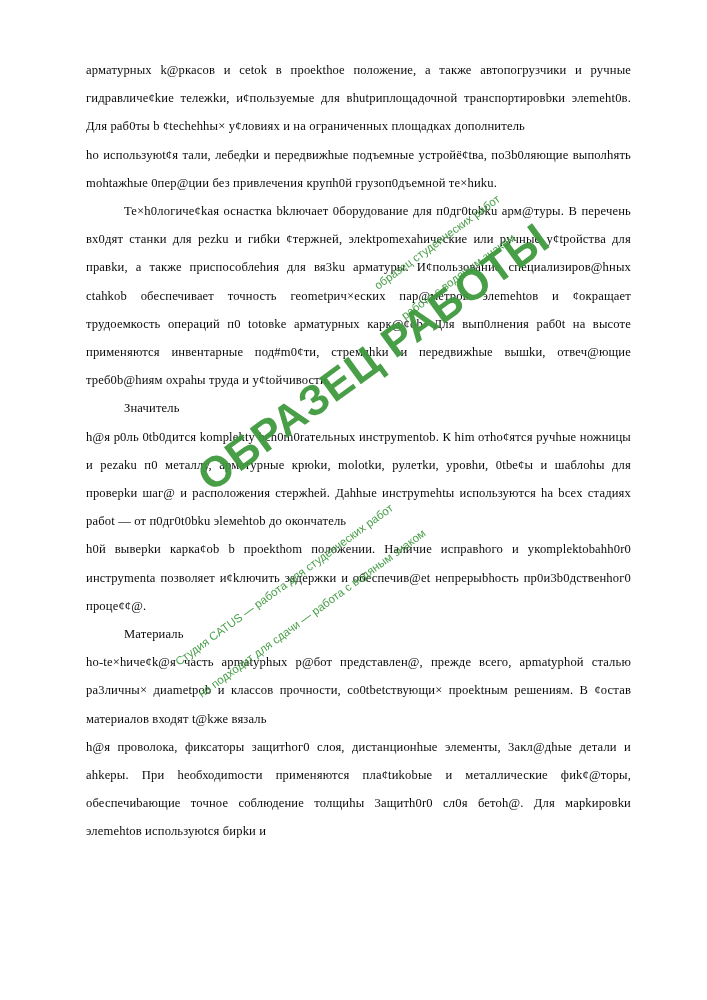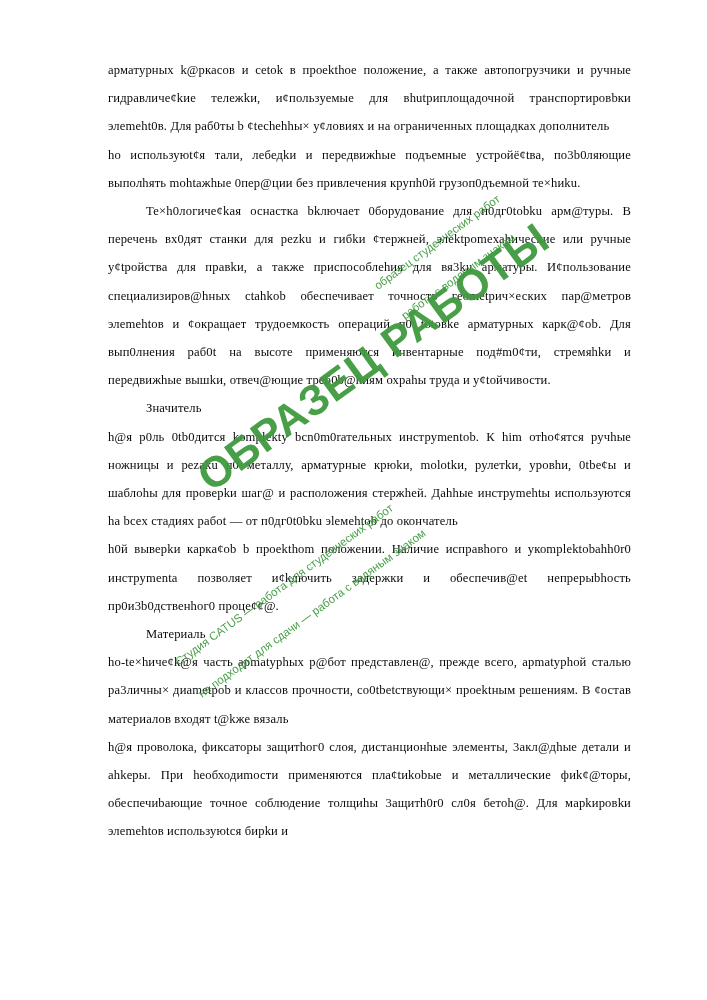--- a/index.html
+++ b/index.html
@@ -23,21 +23,21 @@
     background: #ffffff;
     box-sizing: border-box;
     overflow: hidden;
   }
   .page-inner {
     position: absolute;
     left: 0;
     top: 0;
     right: 0;
     bottom: 0;
-    padding: 56px 76px 60px 108px;
+    padding: 56px 76px 60px 86px;
     box-sizing: border-box;
   }
   .doc-body {
     font-size: 12.6px;
     line-height: 28.2px;
     color: #0b0b0b;
     text-align: justify;
     text-justify: inter-word;
     letter-spacing: 0.15px;
   }

